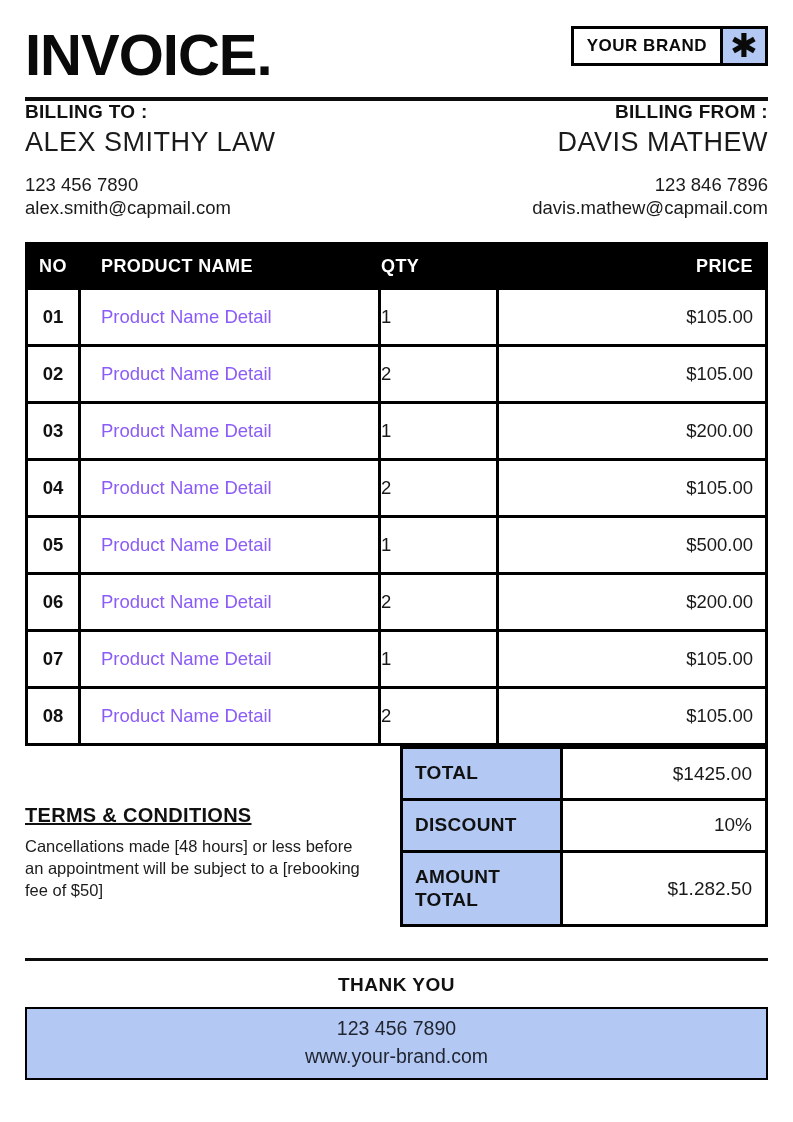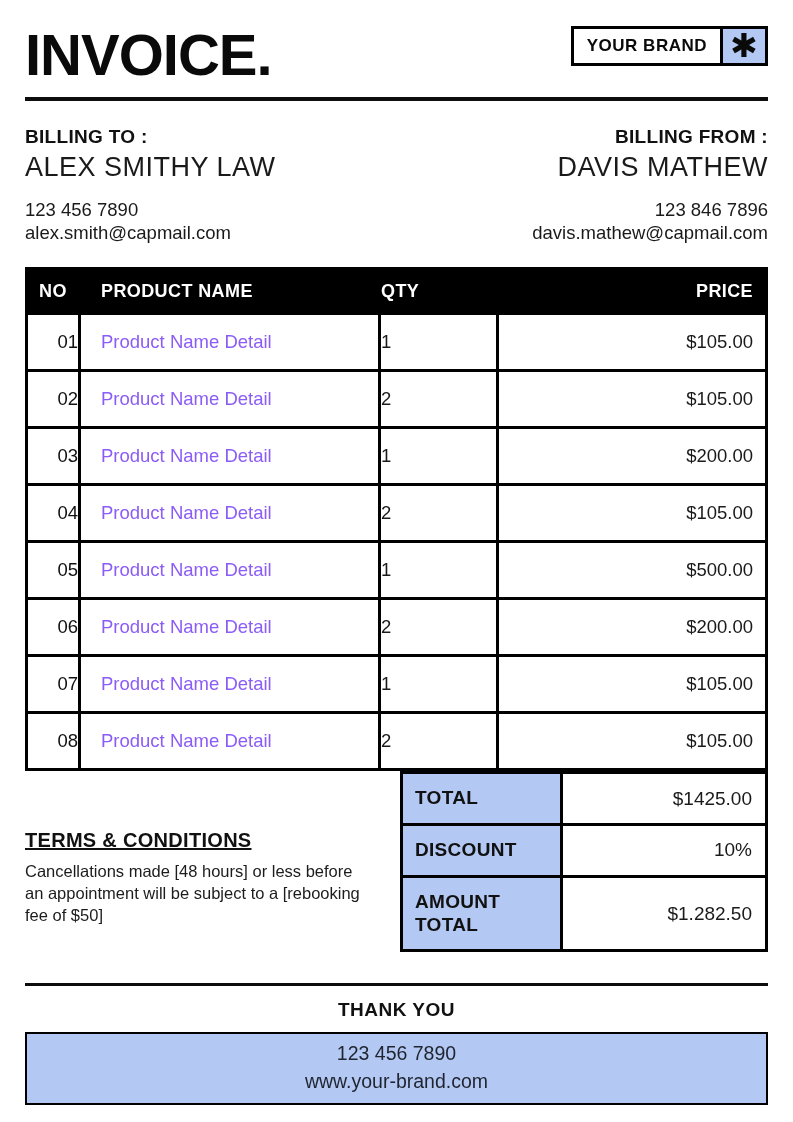--- a/index.html
+++ b/index.html
@@ -34,21 +34,21 @@
     background:var(--accent); display:flex; align-items:center; justify-content:center;
   }
   .brand-icon-glyph {
     font-family:"DejaVu Sans", sans-serif;
     font-size:33px; font-weight:900; color:#0a0a0a; line-height:1;
     transform:translateY(-1px);
   }
   .top-divider { border-top:4px solid #0d0d0d; margin-top:13px; }
 
   
-  .billing-row { display:flex; justify-content:space-between; margin-top:25px; }
+  .billing-row { display:flex; justify-content:space-between; }
   .billing-label { font-size:19px; font-weight:800; letter-spacing:0.3px; }
   .billing-name  { font-size:27px; font-weight:400; margin-top:4px; letter-spacing:0.5px; color:#1a1a1a; }
   .billing-contact { margin-top:16px; font-size:18.5px; line-height:1.22; color:#1a1a1a; }
   .billing-from { text-align:right; }
 
   
   table.items { width:100%; border-collapse:collapse; margin-top:23px; table-layout:fixed; }
   table.items th {
     background:#000; color:#fff; font-size:18px; font-weight:800;
     height:45px; letter-spacing:0.4px;margin-left:8px;
@@ -56,21 +56,21 @@
   table.items th, table.items td { border:3px solid #000; }
   table.items td { height:57px; font-size:18.5px; background:#fff; }
   .col-no { width:53px; }
   .col-product { width:300px; }
   .col-qty { width:118px; }
   th.h-no { text-align:center; }
   th.h-product { text-align:left; padding-left:20px; }
   th.h-qty { text-align:left; }
   th.h-price { text-align:right; padding-right:12px; }
   td.c-no {
-    background:var(--accent); text-align:right; font-weight:400; font-size:18px;
+    background:var(--accent); text-align:center; font-weight:700; font-size:18px;
   }
   td.c-product { padding-left:20px; color:#8b5cf6; }
   td.c-qty { color:#1a1a1a; }
   td.c-price { text-align:right; padding-right:12px; color:#1a1a1a; }
 
   
   .bottom-row { display:flex; justify-content:space-between; align-items:flex-start; }
   .terms-block { width:352px; margin-top:58px; }
   .terms-heading { font-size:20px; font-weight:800; letter-spacing:0.3px;text-decoration:underline; }
   .terms-body { margin-top:9px; font-size:16.5px; line-height:1.33; color:#1c1c1c; width:340px; }

